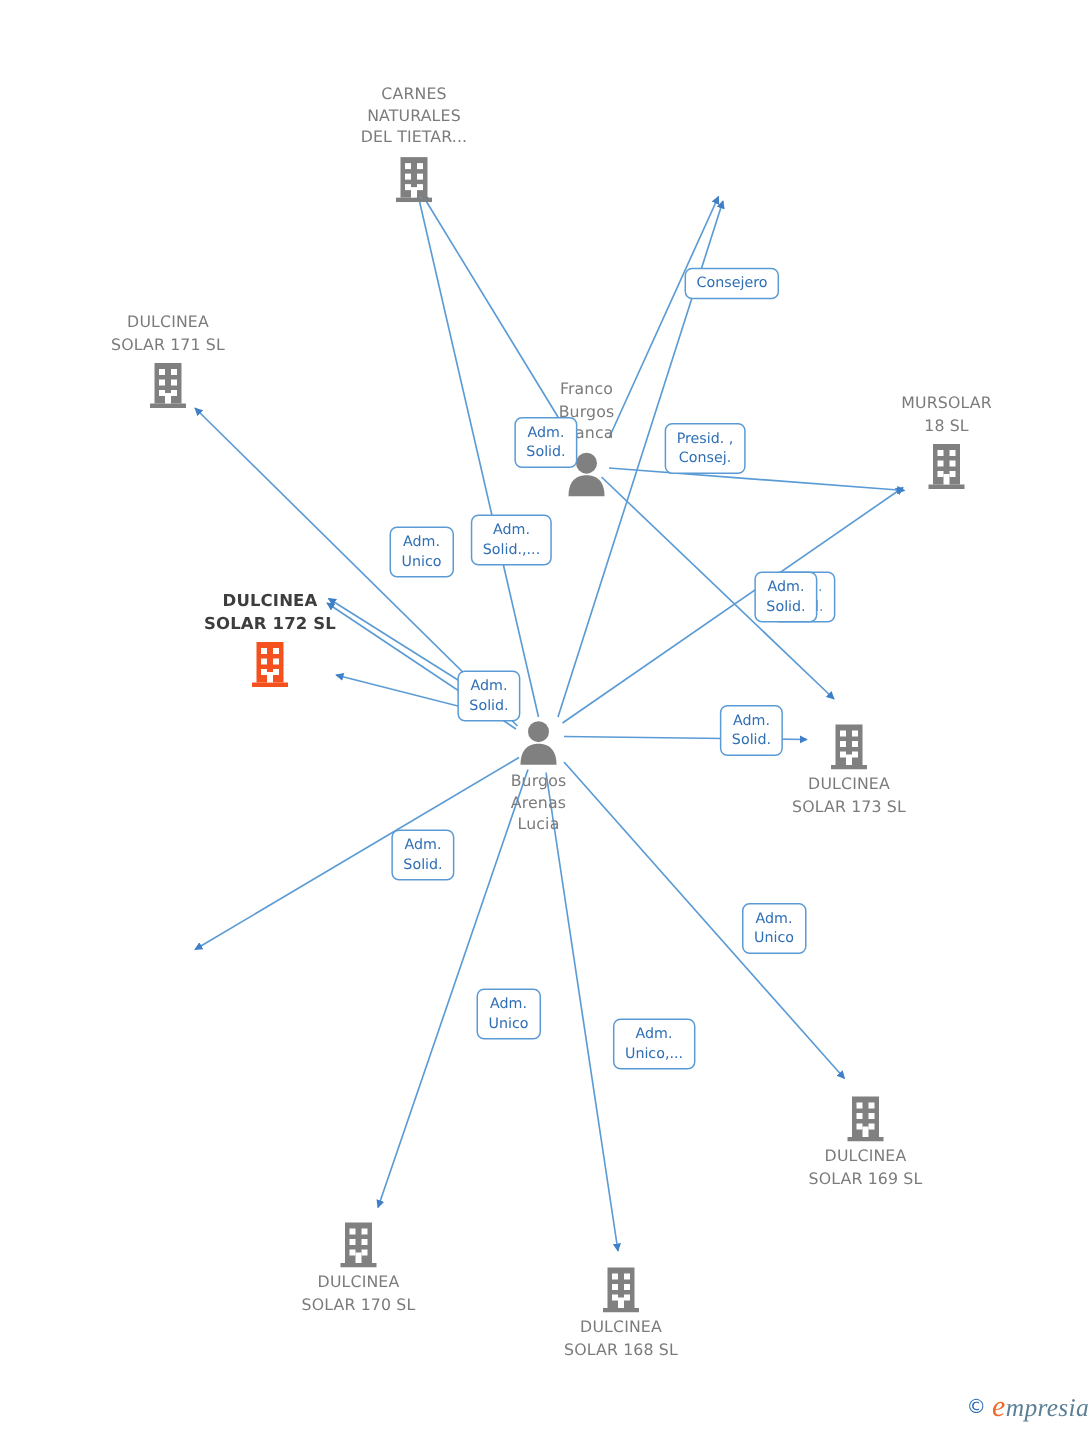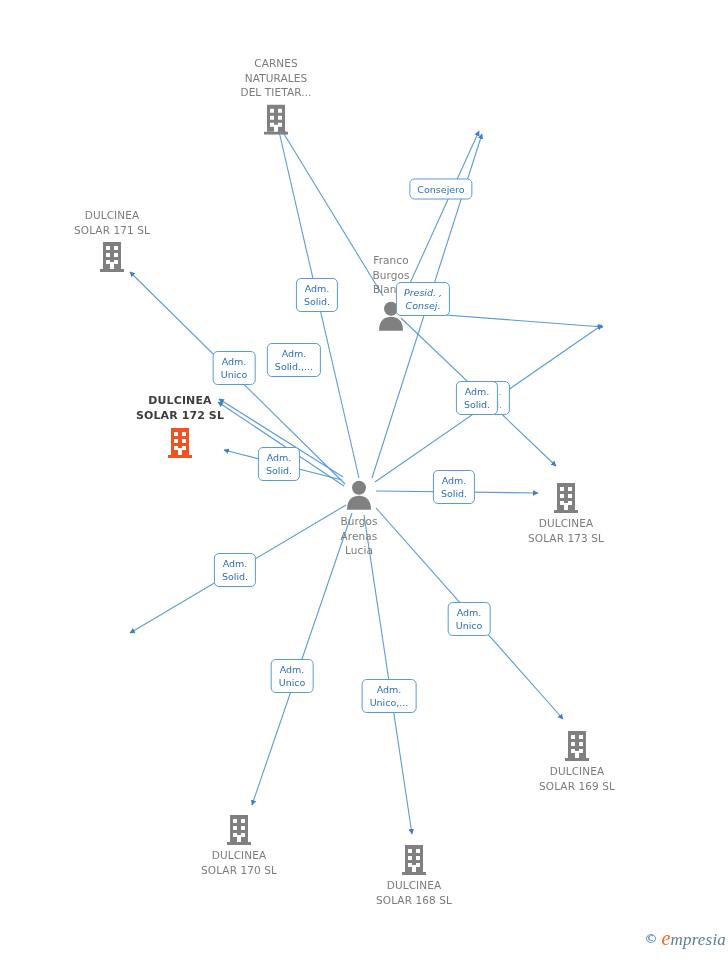--- a/index.html
+++ b/index.html
@@ -64,20 +64,21 @@
     background: #ffffff;
     border: 1px solid #5b9bd5;
     border-radius: 5px;
     color: #2f6fb5;
     font-size: 9.5px;
     line-height: 13px;
     padding: 3px 7px;
     text-align: center;
     white-space: pre-line;
     box-shadow: 0 0 0 0 rgba(0,0,0,0);
+    margin-left: 47px;
   }
   .edge-label.behind {
     z-index: 1;
     color: #5b9bd5;
   }
   .edge-label.front {
     z-index: 3;
   }
   #watermark {
     position: absolute;
@@ -163,20 +164,35 @@
       <rect x="8" y="6" width="4" height="4" fill="#fff"></rect>
       <rect x="16" y="6" width="4" height="4" fill="#fff"></rect>
       <rect x="8" y="13" width="4" height="4" fill="#fff"></rect>
       <rect x="16" y="13" width="4" height="4" fill="#fff"></rect>
       <rect x="8" y="20" width="4" height="4" fill="#fff"></rect>
       <rect x="16" y="20" width="4" height="4" fill="#fff"></rect>
       <rect x="12" y="22" width="4" height="7" fill="#fff"></rect>
     </svg>
   </div>
 
+  <div class="node company caption-top" style="left:631px; top:294px;">
+    <div class="caption">MURSOLAR
+18 SL</div>
+    <svg class="glyph" viewBox="0 0 28 32">
+      <rect x="5" y="2" width="18" height="27" fill="#808080"></rect>
+      <rect x="2" y="29" width="24" height="3" fill="#808080"></rect>
+      <rect x="8" y="6" width="4" height="4" fill="#fff"></rect>
+      <rect x="16" y="6" width="4" height="4" fill="#fff"></rect>
+      <rect x="8" y="13" width="4" height="4" fill="#fff"></rect>
+      <rect x="16" y="13" width="4" height="4" fill="#fff"></rect>
+      <rect x="8" y="20" width="4" height="4" fill="#fff"></rect>
+      <rect x="16" y="20" width="4" height="4" fill="#fff"></rect>
+      <rect x="12" y="22" width="4" height="7" fill="#fff"></rect>
+    </svg>
+  </div>
 
   <div class="node company caption-top focus" style="left:180px; top:426px;">
     <div class="caption">DULCINEA
 SOLAR 172 SL</div>
     <svg class="glyph" viewBox="0 0 28 32">
       <rect x="5" y="2" width="18" height="27" fill="#f4511e"></rect>
       <rect x="2" y="29" width="24" height="3" fill="#f4511e"></rect>
       <rect x="8" y="6" width="4" height="4" fill="#fff"></rect>
       <rect x="16" y="6" width="4" height="4" fill="#fff"></rect>
       <rect x="8" y="13" width="4" height="4" fill="#fff"></rect>
@@ -267,21 +283,21 @@
       <circle cx="14" cy="8" r="7" fill="#808080"></circle>
       <path d="M2 30 C2 19 8 16 14 16 C20 16 26 19 26 30 Z" fill="#808080"></path>
     </svg>
     <div class="caption">Burgos
 Arenas
 Lucia</div>
   </div>
 
   <div class="edge-label front" style="left:441px; top:189px;">Consejero</div>
 
-  <div class="edge-label front" style="left:423px; top:299px;font-style:italic;">Presid. ,
+  <div class="edge-label front" style="left:423px; top:299px;">Presid. ,
 Consej.</div>
 
   <div class="edge-label front" style="left:317px; top:295px;">Adm.
 Solid.</div>
 
   <div class="edge-label front" style="left:234px; top:368px;">Adm.
 Unico</div>
 
   <div class="edge-label front" style="left:294px; top:360px;">Adm.
 Solid.,...</div>

